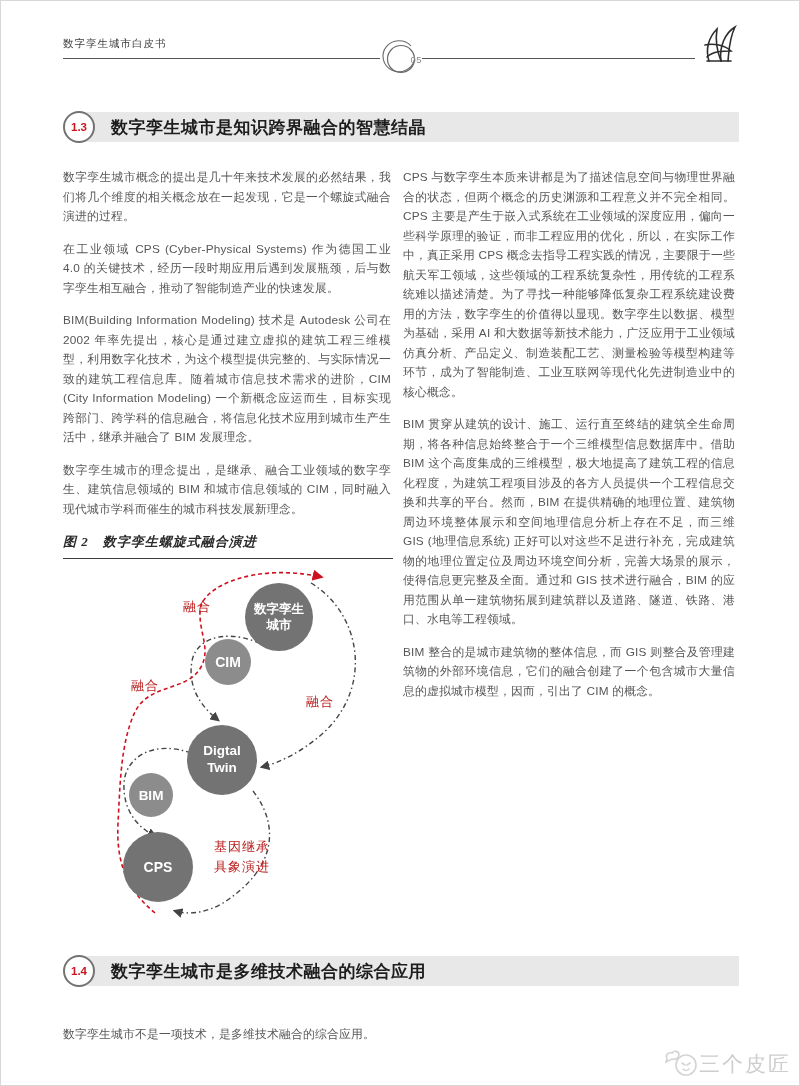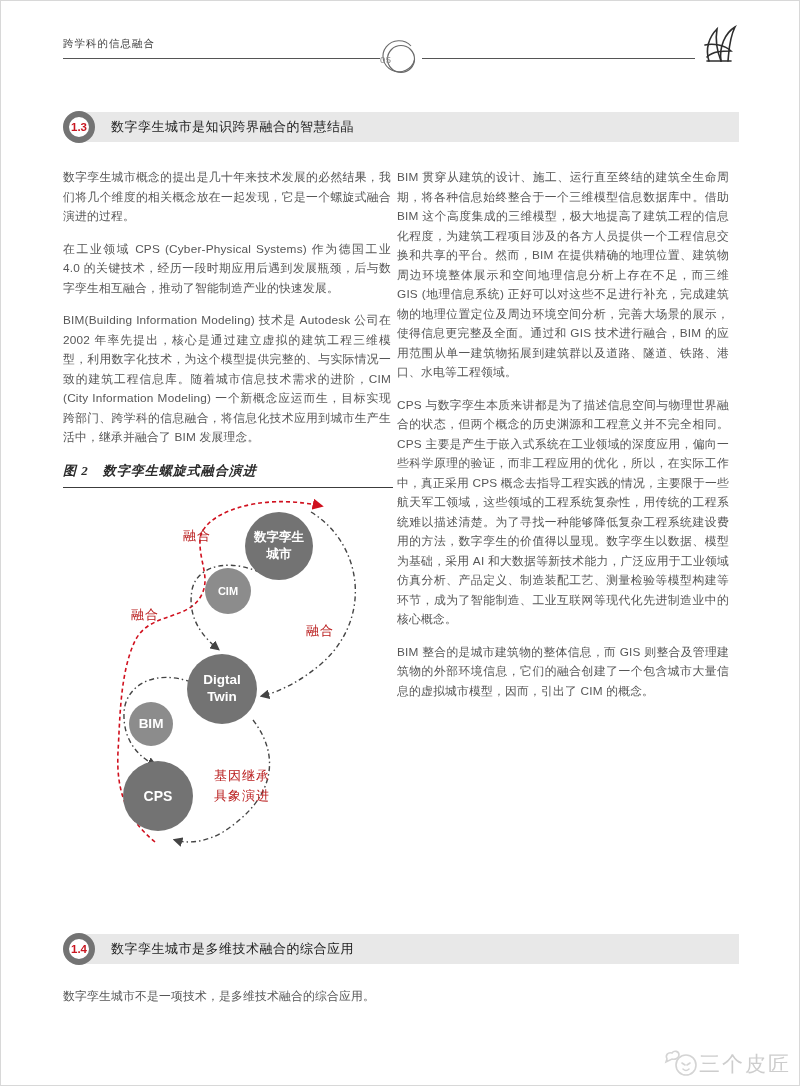--- a/index.html
+++ b/index.html
@@ -3,69 +3,69 @@
 <meta charset="utf-8">
 <style>
   html,body{margin:0;padding:0;background:#9b9b9b;font-family:"Liberation Sans","DejaVu Sans",sans-serif;}
   .page{position:relative;width:800px;height:1086px;margin:0 auto;background:#ffffff;
         border:1px solid #d8d8d8;box-sizing:border-box;overflow:hidden;}
   
   .header{position:relative;margin:36px 60px 0 62px;}
   .doc-title{font-size:10.5px;color:#3f3f3f;letter-spacing:1px;margin-bottom:7px;}
   .header-rule{position:relative;border-top:1.6px solid #555;height:0;}
   .pagenum-wrap{position:absolute;left:50%;top:-20px;transform:translateX(-50%);background:#fff;
-                width:42px;height:40px;display:flex;align-items:center;justify-content:flex-start;}
+                width:42px;height:40px;display:flex;align-items:center;justify-content:flex-end;}
   .pagenum-svg{position:absolute;inset:0;}
   .pagenum-text{position:relative;font-size:9.5px;color:#8a8a8a;letter-spacing:.5px;}
   .logo{position:absolute;left:632px;top:-40px;width:46px;height:48px;background:#fff;}
   
   .section-row{position:relative;margin:0 60px 0 62px;height:36px;display:flex;align-items:center;}
   .section-bar{position:absolute;left:17px;right:0;top:3px;bottom:3px;background:#e8e8e8;}
-  .num-circle{position:relative;z-index:1;width:32px;height:32px;border:6px solid #737373;border-radius:50%;
+  .num-circle{position:relative;z-index:1;width:32px;height:32px;border:2px solid #737373;border-radius:50%;
               background:#fff;color:#c9151f;font-weight:bold;font-size:11.5px;display:flex;
               align-items:center;justify-content:center;box-sizing:border-box;}
-  .section-title{position:relative;z-index:1;margin-left:16px;font-size:13px;font-weight:normal;color:#1d1d1d;letter-spacing:.5px;}
+  .section-title{position:relative;z-index:1;margin-left:16px;font-size:17px;font-weight:bold;color:#1d1d1d;letter-spacing:.5px;}
   
   .content{padding:0 60px 0 62px;}
-  .columns{display:grid;grid-template-columns:328px 332px;column-gap:6px;margin-top:23px;min-height:757px;align-items:start;}
+  .columns{display:grid;grid-template-columns:328px 332px;column-gap:12px;margin-top:23px;min-height:757px;align-items:start;}
   .col p{margin:0 0 13px 0;font-size:11.8px;line-height:19.5px;color:#565656;text-align:justify;letter-spacing:.2px;}
-  .fullwidth{margin-top:20px;}
+  .fullwidth{margin-top:36px;}
   .fullwidth p{margin:0 0 15px 0;font-size:11.8px;line-height:19.5px;color:#565656;text-align:justify;letter-spacing:.2px;}
   
   .figure{margin-top:14px;}
   .fig-caption{font-family:"Liberation Serif","DejaVu Serif",serif;font-style:italic;font-weight:bold;
                font-size:13px;color:#2a2a2a;letter-spacing:1px;margin-bottom:7px;}
   .fig-rule{border-top:1.6px solid #3c3c3c;width:330px;margin-bottom:6px;}
   .fig-canvas{position:relative;width:340px;height:382px;}
   .fig-svg{position:absolute;inset:0;}
   .node{position:absolute;border-radius:50%;display:flex;align-items:center;justify-content:center;
         text-align:center;color:#fff;font-weight:bold;}
   .node-red{background:#737373;}
   .node-gray{background:#8c8c8c;}
   .node-city{left:182px;top:18px;width:68px;height:68px;font-size:12.5px;line-height:1.3;padding:0 8px;box-sizing:border-box;}
-  .node-cim{left:142px;top:74px;width:46px;height:46px;font-size:11px;}
+  .node-cim{left:142px;top:74px;width:46px;height:46px;font-size:14px;}
   .node-dt{left:124px;top:160px;width:70px;height:70px;font-size:13.5px;line-height:1.25;padding:0 10px;box-sizing:border-box;}
   .node-bim{left:66px;top:208px;width:44px;height:44px;font-size:13.5px;}
   .node-cps{left:60px;top:267px;width:70px;height:70px;font-size:14px;}
   .fig-label{position:absolute;font-size:13px;font-weight:normal;color:#b91c1c;letter-spacing:1px;}
   .lbl-fuse-top{left:120px;top:33px;}
   .lbl-fuse-left{left:68px;top:112px;}
   .lbl-fuse-right{left:243px;top:128px;}
   .lbl-annotation{left:151px;top:272px;white-space:pre-line;line-height:1.55;}
   
   .watermark{position:absolute;right:8px;bottom:6px;display:flex;align-items:center;gap:1px;}
   .watermark-text{font-size:21px;color:#cdcdcd;letter-spacing:2px;}
 </style>
 </head>
 <body>
 
 <div class="page">
 
   <div class="header">
-    <div class="doc-title">跨学科的信息融合</div>
+    <div class="doc-title">数字孪生城市白皮书</div>
     <div class="header-rule">
       <span class="pagenum-wrap">
         <svg class="pagenum-svg" viewBox="0 0 42 40">
           <circle cx="21" cy="20" r="13.5" fill="#fff" stroke="#6a6a6a" stroke-width="1.2"></circle>
           <path d="M 31 7 A 16 15.5 0 1 0 34.5 21" fill="none" stroke="#6a6a6a" stroke-width="1.1"></path>
         </svg>
         <span class="pagenum-text">05</span>
       </span>
       <span class="logo">
         <svg viewBox="0 0 46 48" width="46" height="48">
@@ -86,20 +86,21 @@
     <div class="section-title">数字孪生城市是知识跨界融合的智慧结晶</div>
   </div>
 
   <div class="content">
     <div class="columns">
 
       <div class="col">
         <p>数字孪生城市概念的提出是几十年来技术发展的必然结果，我们将几个维度的相关概念放在一起发现，它是一个螺旋式融合演进的过程。</p>
         <p>在工业领域 CPS (Cyber-Physical Systems) 作为德国工业 4.0 的关键技术，经历一段时期应用后遇到发展瓶颈，后与数字孪生相互融合，推动了智能制造产业的快速发展。</p>
         <p>BIM(Building Information Modeling) 技术是 Autodesk 公司在 2002 年率先提出，核心是通过建立虚拟的建筑工程三维模型，利用数字化技术，为这个模型提供完整的、与实际情况一致的建筑工程信息库。随着城市信息技术需求的进阶，CIM (City Information Modeling) 一个新概念应运而生，目标实现跨部门、跨学科的信息融合，将信息化技术应用到城市生产生活中，继承并融合了 BIM 发展理念。</p>
+        <p>数字孪生城市的理念提出，是继承、融合工业领域的数字孪生、建筑信息领域的 BIM 和城市信息领域的 CIM，同时融入现代城市学科而催生的城市科技发展新理念。</p>
 
         <div class="figure">
           <div class="fig-caption">图 2　数字孪生螺旋式融合演进</div>
           <div class="fig-rule"></div>
           <div class="fig-canvas">
             <svg class="fig-svg" viewBox="0 0 340 382">
               <defs>
                 <marker id="arrR" viewBox="0 0 8 8" refX="6" refY="4" markerWidth="7" markerHeight="7" orient="auto">
                   <path d="M0,0 L8,4 L0,8 z" fill="#d0101e"></path>
                 </marker>
@@ -123,22 +124,22 @@
             <div class="fig-label lbl-fuse-top">融合</div>
             <div class="fig-label lbl-fuse-left">融合</div>
             <div class="fig-label lbl-fuse-right">融合</div>
             <div class="fig-label lbl-annotation">基因继承
 具象演进</div>
           </div>
         </div>
       </div>
 
       <div class="col">
+        <p>CPS 与数字孪生本质来讲都是为了描述信息空间与物理世界融合的状态，但两个概念的历史渊源和工程意义并不完全相同。CPS 主要是产生于嵌入式系统在工业领域的深度应用，偏向一些科学原理的验证，而非工程应用的优化，所以，在实际工作中，真正采用 CPS 概念去指导工程实践的情况，主要限于一些航天军工领域，这些领域的工程系统复杂性，用传统的工程系统难以描述清楚。为了寻找一种能够降低复杂工程系统建设费用的方法，数字孪生的价值得以显现。数字孪生以数据、模型为基础，采用 AI 和大数据等新技术能力，广泛应用于工业领域仿真分析、产品定义、制造装配工艺、测量检验等模型构建等环节，成为了智能制造、工业互联网等现代化先进制造业中的核心概念。</p>
         <p>BIM 贯穿从建筑的设计、施工、运行直至终结的建筑全生命周期，将各种信息始终整合于一个三维模型信息数据库中。借助 BIM 这个高度集成的三维模型，极大地提高了建筑工程的信息化程度，为建筑工程项目涉及的各方人员提供一个工程信息交换和共享的平台。然而，BIM 在提供精确的地理位置、建筑物周边环境整体展示和空间地理信息分析上存在不足，而三维 GIS (地理信息系统) 正好可以对这些不足进行补充，完成建筑物的地理位置定位及周边环境空间分析，完善大场景的展示，使得信息更完整及全面。通过和 GIS 技术进行融合，BIM 的应用范围从单一建筑物拓展到建筑群以及道路、隧道、铁路、港口、水电等工程领域。</p>
-        <p>CPS 与数字孪生本质来讲都是为了描述信息空间与物理世界融合的状态，但两个概念的历史渊源和工程意义并不完全相同。CPS 主要是产生于嵌入式系统在工业领域的深度应用，偏向一些科学原理的验证，而非工程应用的优化，所以，在实际工作中，真正采用 CPS 概念去指导工程实践的情况，主要限于一些航天军工领域，这些领域的工程系统复杂性，用传统的工程系统难以描述清楚。为了寻找一种能够降低复杂工程系统建设费用的方法，数字孪生的价值得以显现。数字孪生以数据、模型为基础，采用 AI 和大数据等新技术能力，广泛应用于工业领域仿真分析、产品定义、制造装配工艺、测量检验等模型构建等环节，成为了智能制造、工业互联网等现代化先进制造业中的核心概念。</p>
         <p>BIM 整合的是城市建筑物的整体信息，而 GIS 则整合及管理建筑物的外部环境信息，它们的融合创建了一个包含城市大量信息的虚拟城市模型，因而，引出了 CIM 的概念。</p>
       </div>
     </div>
   </div>
 
   <div class="section-row" style="margin-top:6px;">
     <div class="section-bar"></div>
     <div class="num-circle">1.4</div>
     <div class="section-title">数字孪生城市是多维技术融合的综合应用</div>
   </div>

